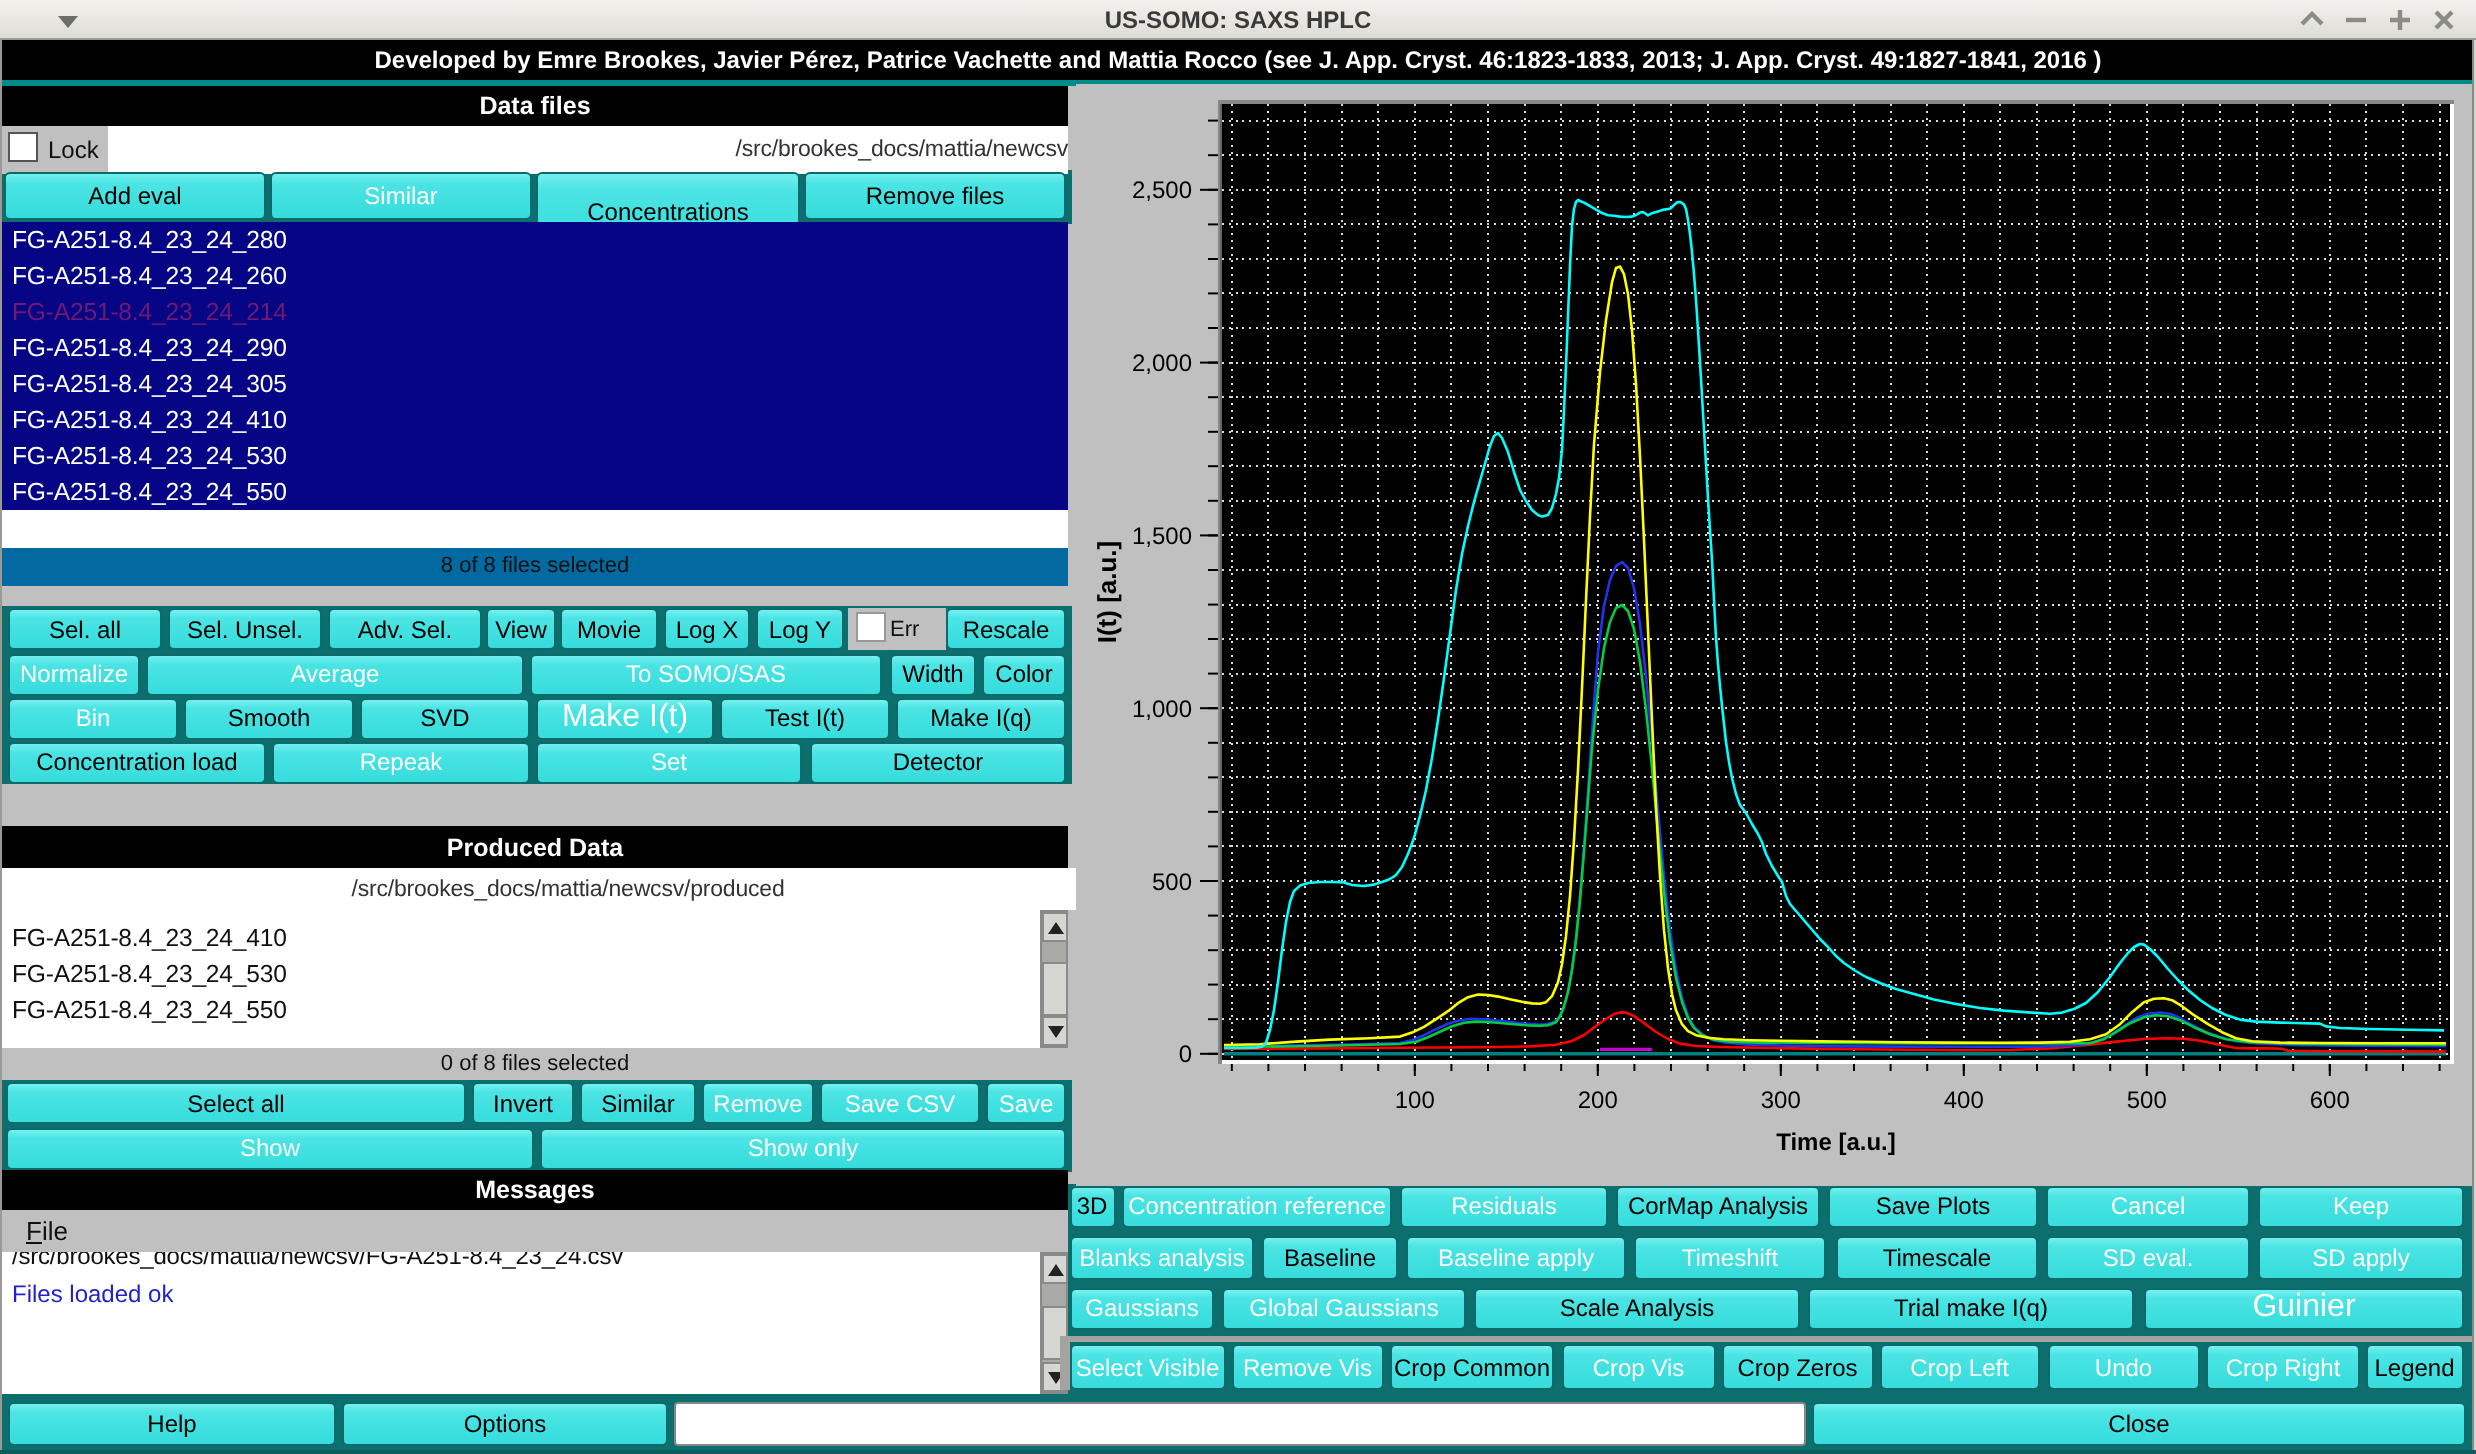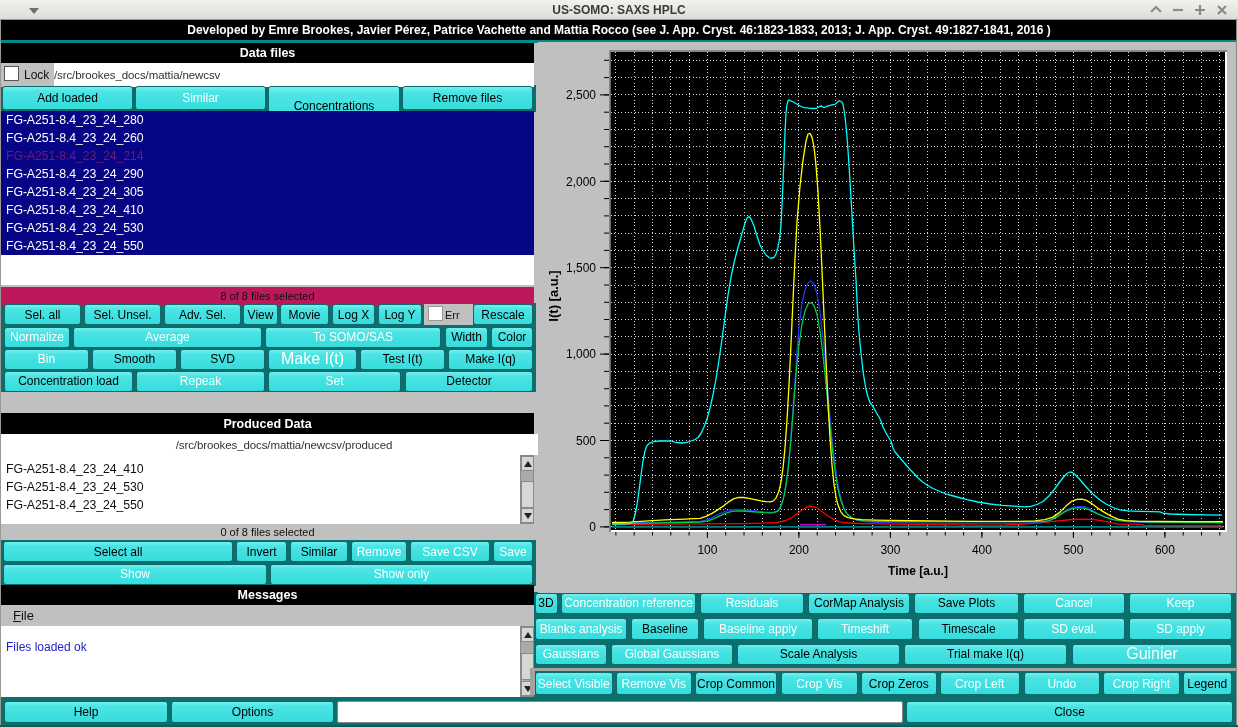--- a/index.html
+++ b/index.html
@@ -36,36 +36,36 @@
 <div class="abs" style="left:0;top:303px;width:536px;height:90px;background:#0d6e6e"></div>
 <div class="abs" style="left:0;top:540px;width:536px;height:46px;background:#0d6e6e"></div>
 <div class="abs" style="left:530px;top:592px;width:708px;height:104px;background:#0d6e6e"></div>
 <div class="abs" style="left:0;top:695px;width:1238px;height:32px;background:#0d6e6e"></div>
 
 <div class="hdr" style="top:43px;height:20px">Data files</div>
 <div class="abs" style="left:1px;top:63px;width:533px;height:24px;background:#fff"></div>
 <div class="abs" style="left:1px;top:63px;width:53px;height:24px;background:#c0c0c0"></div>
 <div class="abs" style="left:4px;top:66px;width:15px;height:15px;background:#fff;border:1px solid #555"></div>
 <div class="abs" style="left:24px;top:63px;height:24px;line-height:24px;font-size:12px;color:#111">Lock</div>
-<div class="abs" style="left:54px;top:63px;width:480px;height:24px;line-height:25px;font-size:11.5px;letter-spacing:-0.1px;color:#333;text-align:left">/src/brookes_docs/mattia/newcsv</div>
-<div class="btn" style="left:2px;top:86px;width:131px;height:24px;font-size:12px">Add loaded</div>
+<div class="abs" style="left:54px;top:63px;width:480px;height:24px;line-height:25px;font-size:11.5px;letter-spacing:-0.1px;color:#333;text-align:right">/src/brookes_docs/mattia/newcsv</div>
+<div class="btn" style="left:2px;top:86px;width:131px;height:24px;font-size:12px">Add eval</div>
 <div class="btn dis" style="left:135px;top:86px;width:131px;height:24px;font-size:12px">Similar</div>
 <div class="btn" style="left:268px;top:86px;width:132px;height:39px;font-size:12px">Concentrations</div>
 <div class="btn" style="left:402px;top:86px;width:131px;height:24px;font-size:12px">Remove files</div>
 <div class="abs" style="left:1px;top:111px;width:533px;height:174px;background:#fff"></div>
 <div class="abs" style="left:1px;top:111px;width:533px;height:144px;background:#050585"></div>
 <div class="abs" style="left:6px;top:111px;width:520px;height:18px;line-height:18px;font-size:12.3px;letter-spacing:-0.1px;color:#fff">FG-A251-8.4_23_24_280</div>
 <div class="abs" style="left:6px;top:129px;width:520px;height:18px;line-height:18px;font-size:12.3px;letter-spacing:-0.1px;color:#fff">FG-A251-8.4_23_24_260</div>
 <div class="abs" style="left:6px;top:147px;width:520px;height:18px;line-height:18px;font-size:12.3px;letter-spacing:-0.1px;color:#701a75">FG-A251-8.4_23_24_214</div>
 <div class="abs" style="left:6px;top:165px;width:520px;height:18px;line-height:18px;font-size:12.3px;letter-spacing:-0.1px;color:#fff">FG-A251-8.4_23_24_290</div>
 <div class="abs" style="left:6px;top:183px;width:520px;height:18px;line-height:18px;font-size:12.3px;letter-spacing:-0.1px;color:#fff">FG-A251-8.4_23_24_305</div>
 <div class="abs" style="left:6px;top:201px;width:520px;height:18px;line-height:18px;font-size:12.3px;letter-spacing:-0.1px;color:#fff">FG-A251-8.4_23_24_410</div>
 <div class="abs" style="left:6px;top:219px;width:520px;height:18px;line-height:18px;font-size:12.3px;letter-spacing:-0.1px;color:#fff">FG-A251-8.4_23_24_530</div>
 <div class="abs" style="left:6px;top:237px;width:520px;height:18px;line-height:18px;font-size:12.3px;letter-spacing:-0.1px;color:#fff">FG-A251-8.4_23_24_550</div>
-<div class="abs" style="left:1px;top:287px;width:533px;height:19px;background:#be185d;text-align:center;font-size:11px;color:#111;line-height:19px">8 of 8 files selected</div>
+<div class="abs" style="left:1px;top:274px;width:533px;height:19px;background:#0369a1;text-align:center;font-size:11px;color:#111;line-height:19px">8 of 8 files selected</div>
 <div class="btn" style="left:4px;top:304px;width:77px;height:21px;font-size:12px">Sel. all</div>
 <div class="btn" style="left:84px;top:304px;width:77px;height:21px;font-size:12px">Sel. Unsel.</div>
 <div class="btn" style="left:164px;top:304px;width:77px;height:21px;font-size:12px">Adv. Sel.</div>
 <div class="btn" style="left:243px;top:304px;width:35px;height:21px;font-size:12px">View</div>
 <div class="btn" style="left:280px;top:304px;width:49px;height:21px;font-size:12px">Movie</div>
 <div class="btn" style="left:332px;top:304px;width:43px;height:21px;font-size:12px">Log X</div>
 <div class="btn" style="left:378px;top:304px;width:44px;height:21px;font-size:12px">Log Y</div>
 <div class="abs" style="left:424px;top:304px;width:49px;height:21px;background:#c0c0c0"></div>
 <div class="abs" style="left:428px;top:306px;width:15px;height:15px;background:#fff;border:1px solid #999"></div>
 <div class="abs" style="left:445px;top:304px;height:21px;line-height:22px;font-size:11px;color:#111">Err</div>
@@ -106,20 +106,21 @@
 <div class="btn" style="left:290px;top:541px;width:58px;height:21px;font-size:12px">Similar</div>
 <div class="btn dis" style="left:351px;top:541px;width:56px;height:21px;font-size:12px">Remove</div>
 <div class="btn dis" style="left:410px;top:541px;width:80px;height:21px;font-size:12px">Save CSV</div>
 <div class="btn dis" style="left:493px;top:541px;width:40px;height:21px;font-size:12px">Save</div>
 <div class="btn dis" style="left:3px;top:563.5px;width:264px;height:21px;font-size:12px">Show</div>
 <div class="btn dis" style="left:270px;top:563.5px;width:263px;height:21px;font-size:12px">Show only</div>
 <div class="hdr" style="top:585px;height:20px">Messages</div>
 <div class="abs" style="left:1px;top:605px;width:533px;height:21px;background:#c0c0c0"></div>
 <div class="abs" style="left:13px;top:605px;height:21px;line-height:21px;font-size:13px;color:#111"><span style="text-decoration:underline">F</span>ile</div>
 <div class="abs" style="left:1px;top:626px;width:533px;height:71px;background:#fff;overflow:hidden">
+    <div style="position:absolute;left:5px;top:-5px;font-size:12px;letter-spacing:-0.1px;color:#111;white-space:nowrap">/src/brookes_docs/mattia/newcsv/FG-A251-8.4_23_24.csv</div>
     <div style="position:absolute;left:5px;top:14px;font-size:12px;color:#2222cc">Files loaded ok</div>
   </div>
 <div class="sb" style="left:520px;top:626px;width:14px;height:71px;background:#aaaaa6;border:1px solid #8a8a8a"></div>
 <div class="sbarrow" style="left:520.5px;top:627px;width:13px;height:15px">
     <div class="tri-up" style="left:2px;top:4px"></div>
   </div>
 <div class="sbarrow" style="left:520.5px;top:681px;width:13px;height:15px">
     <div class="tri-dn" style="left:2px;top:4px"></div>
   </div>
 <div class="abs" style="left:520.5px;top:653px;width:13px;height:27px;background:#d6d6d2;border:1px solid #8a8a8a"></div>

